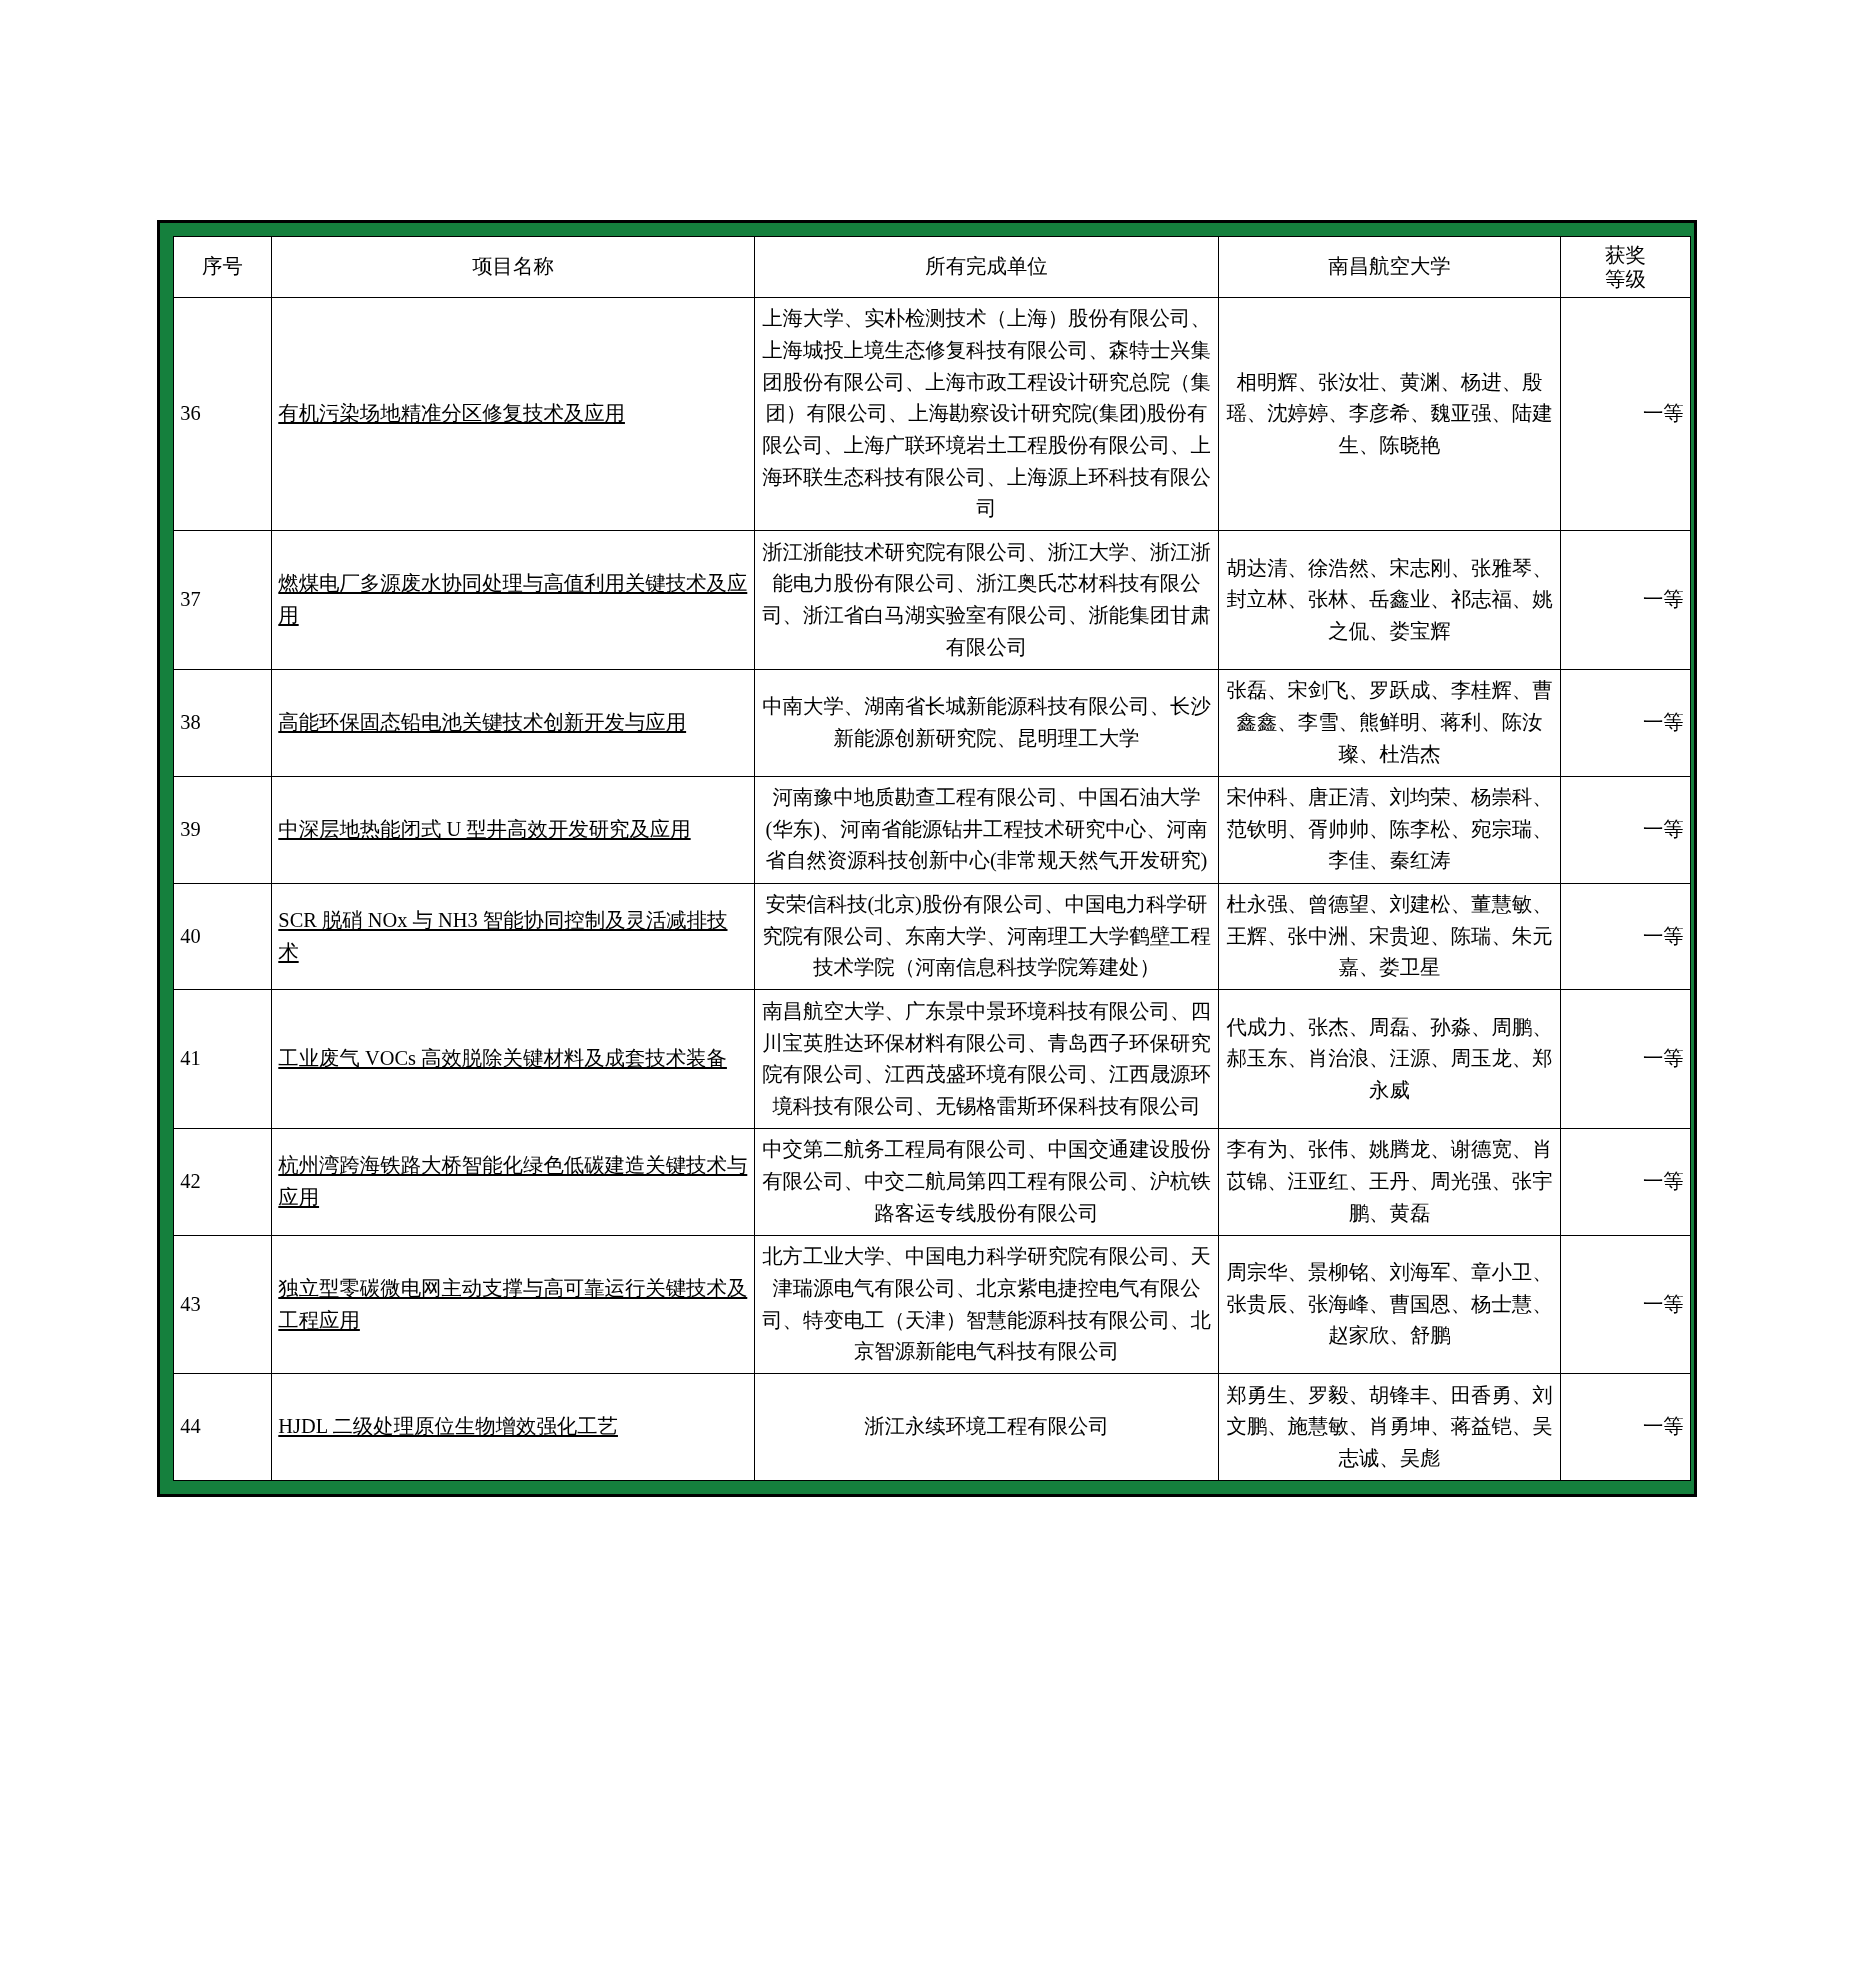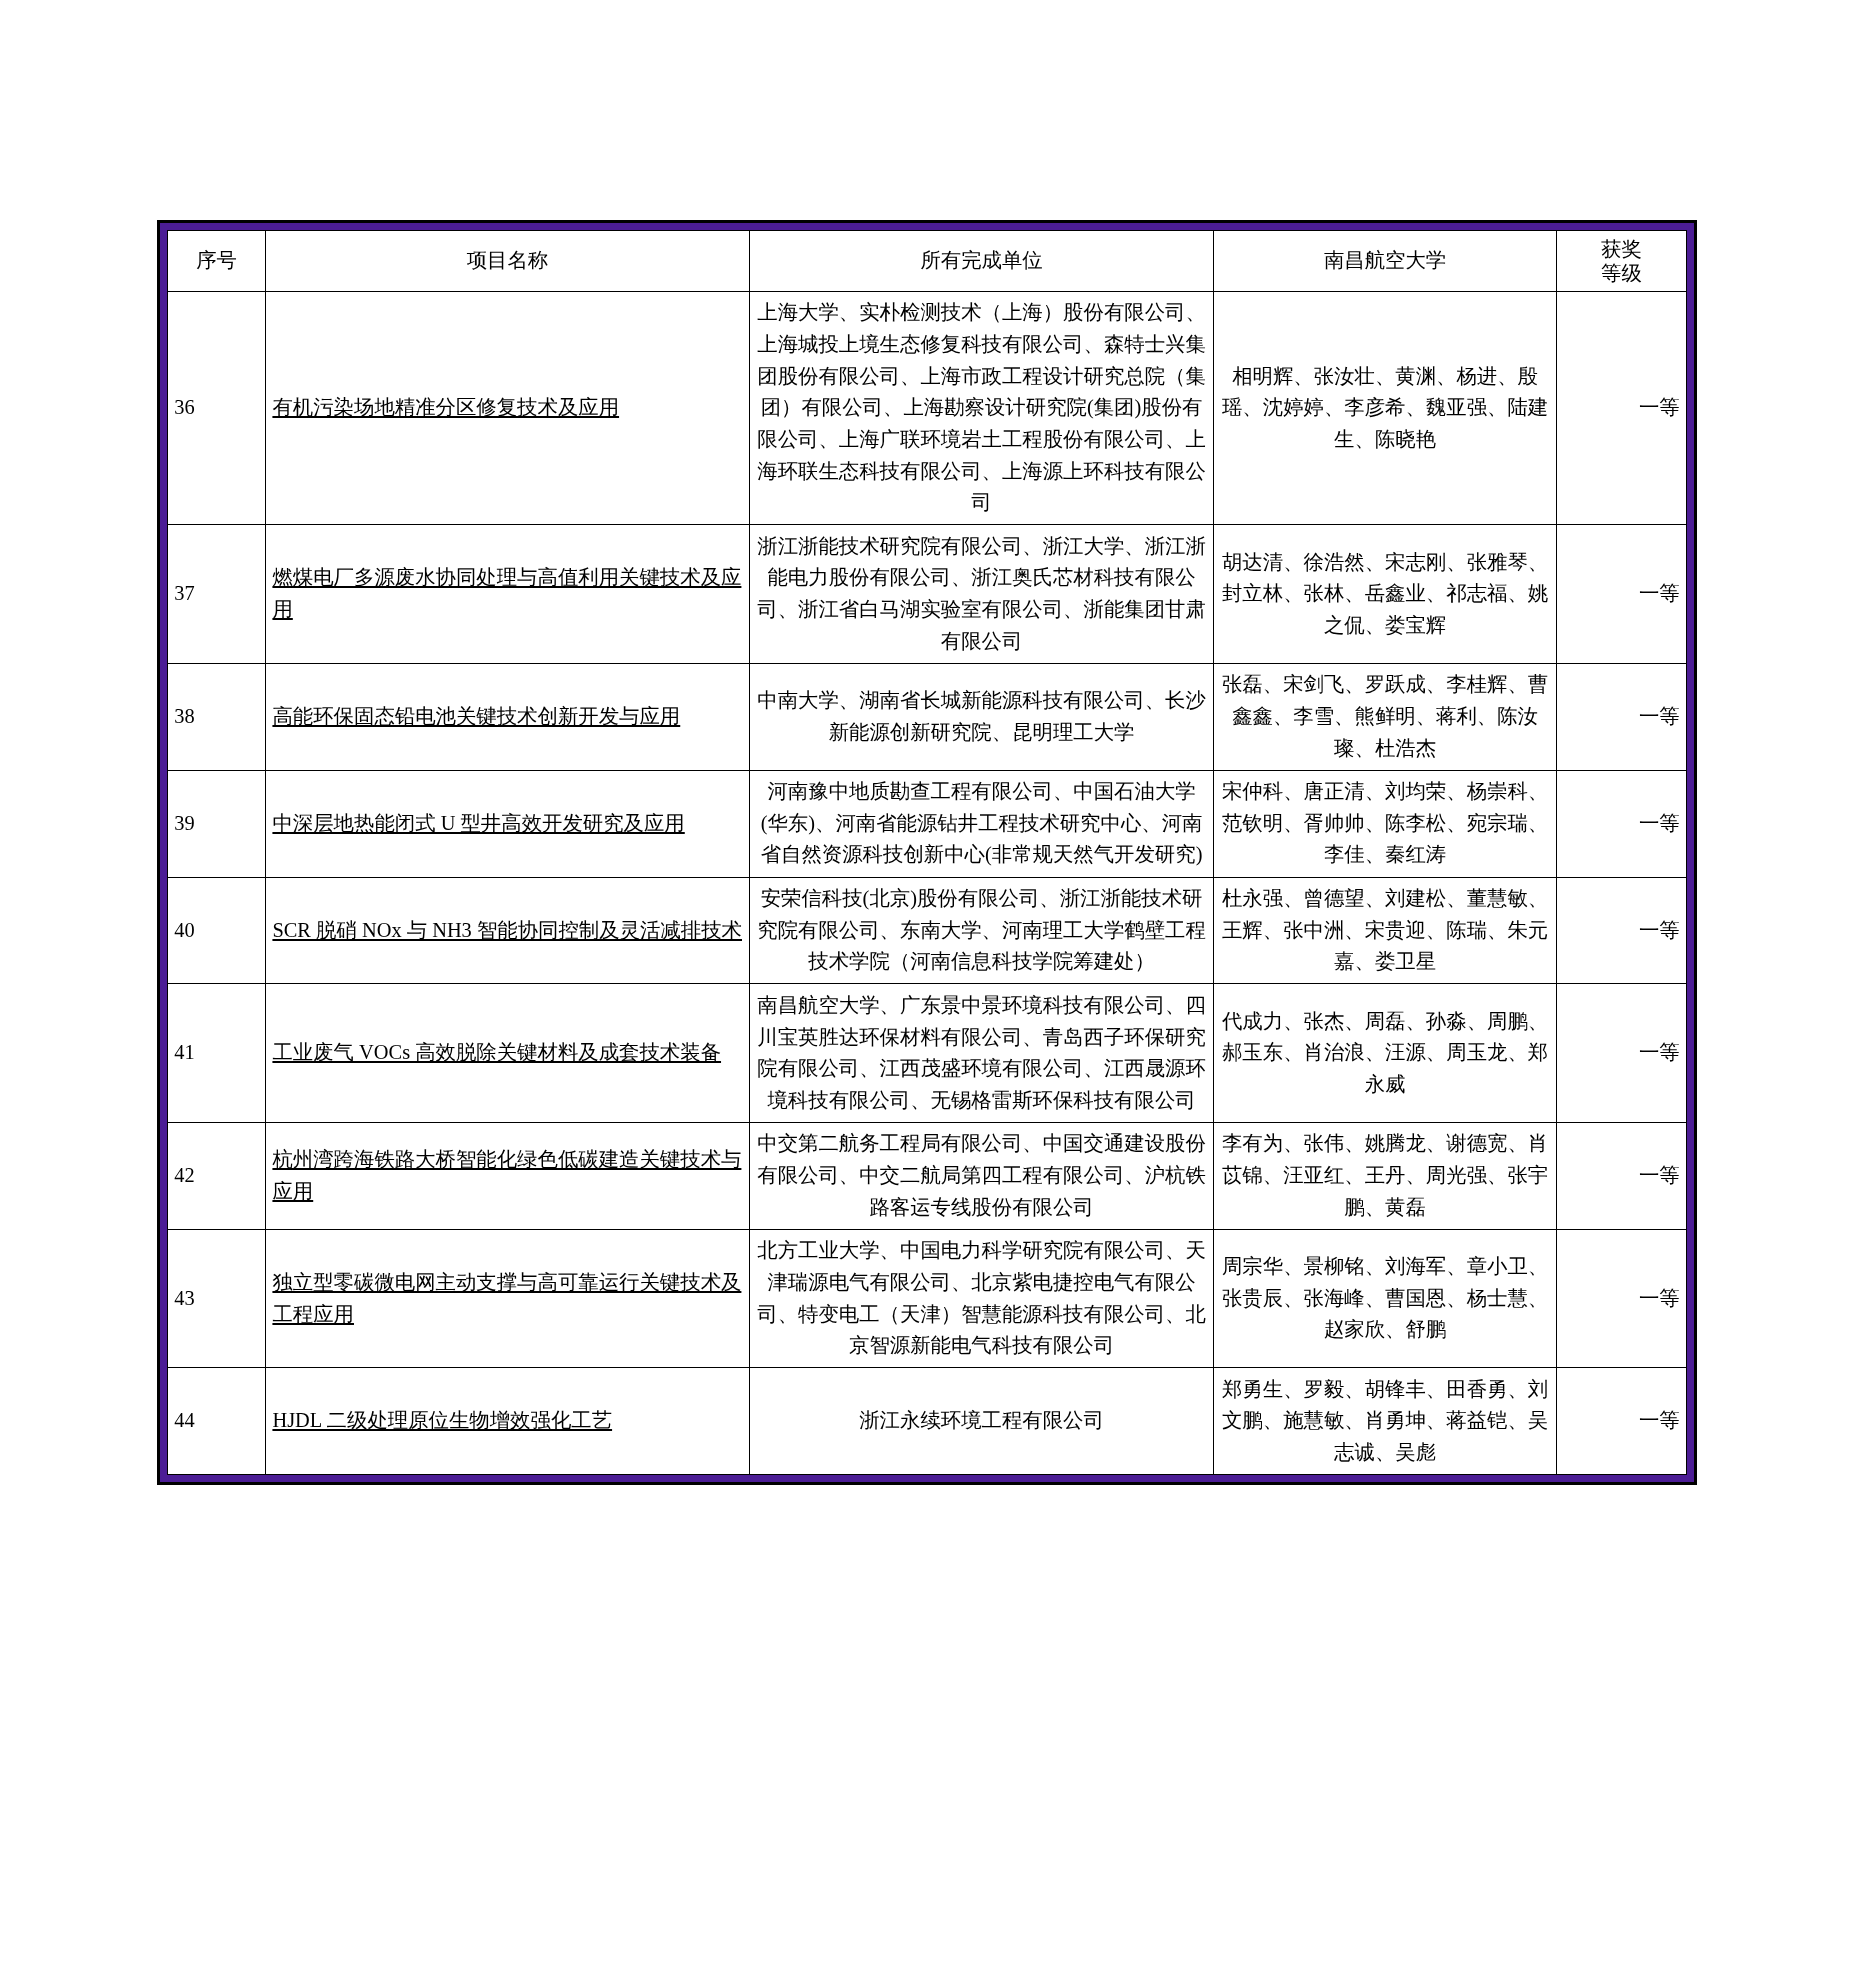--- a/index.html
+++ b/index.html
@@ -19,22 +19,22 @@
     background: #ffffff;
     box-sizing: border-box;
   }
   .doc-frame {
     position: absolute;
     left: 157px;
     top: 220px;
     width: 1540px;
     border: 3.5px solid #000000;
     box-sizing: border-box;
-    padding: 7px;
-    background: #4c1d95;
+    padding: 13px;
+    background: #15803d;
   }
   table.award-table {
     width: 100%;
     border-collapse: collapse;
     table-layout: fixed;
     background: #ffffff;
   }
   table.award-table td, table.award-table th {
     border: 1.2px solid #000000;
     vertical-align: middle;
@@ -132,21 +132,21 @@
         <tr>
           <td class="col-no">39</td>
           <td class="col-name">中深层地热能闭式 U 型井高效开发研究及应用</td>
           <td class="col-units">河南豫中地质勘查工程有限公司、中国石油大学(华东)、河南省能源钻井工程技术研究中心、河南省自然资源科技创新中心(非常规天然气开发研究)</td>
           <td class="col-people">宋仲科、唐正清、刘均荣、杨崇科、范钦明、胥帅帅、陈李松、宛宗瑞、李佳、秦红涛</td>
           <td class="col-level">一等</td>
         </tr>
         <tr>
           <td class="col-no">40</td>
           <td class="col-name">SCR 脱硝 NOx 与 NH3 智能协同控制及灵活减排技术</td>
-          <td class="col-units">安荣信科技(北京)股份有限公司、浙江浙能技术研究院有限公司、东南大学、河南理工大学鹤壁工程技术学院（河南信息科技学院筹建处）</td>
+          <td class="col-units">安荣信科技(北京)股份有限公司、中国电力科学研究院有限公司、东南大学、河南理工大学鹤壁工程技术学院（河南信息科技学院筹建处）</td>
           <td class="col-people">杜永强、曾德望、刘建松、董慧敏、王辉、张中洲、宋贵迎、陈瑞、朱元嘉、娄卫星</td>
           <td class="col-level">一等</td>
         </tr>
         <tr>
           <td class="col-no">41</td>
           <td class="col-name">工业废气 VOCs 高效脱除关键材料及成套技术装备</td>
           <td class="col-units">南昌航空大学、广东景中景环境科技有限公司、四川宝英胜达环保材料有限公司、青岛西子环保研究院有限公司、江西茂盛环境有限公司、江西晟源环境科技有限公司、无锡格雷斯环保科技有限公司</td>
           <td class="col-people">代成力、张杰、周磊、孙淼、周鹏、郝玉东、肖治浪、汪源、周玉龙、郑永威</td>
           <td class="col-level">一等</td>
         </tr>

